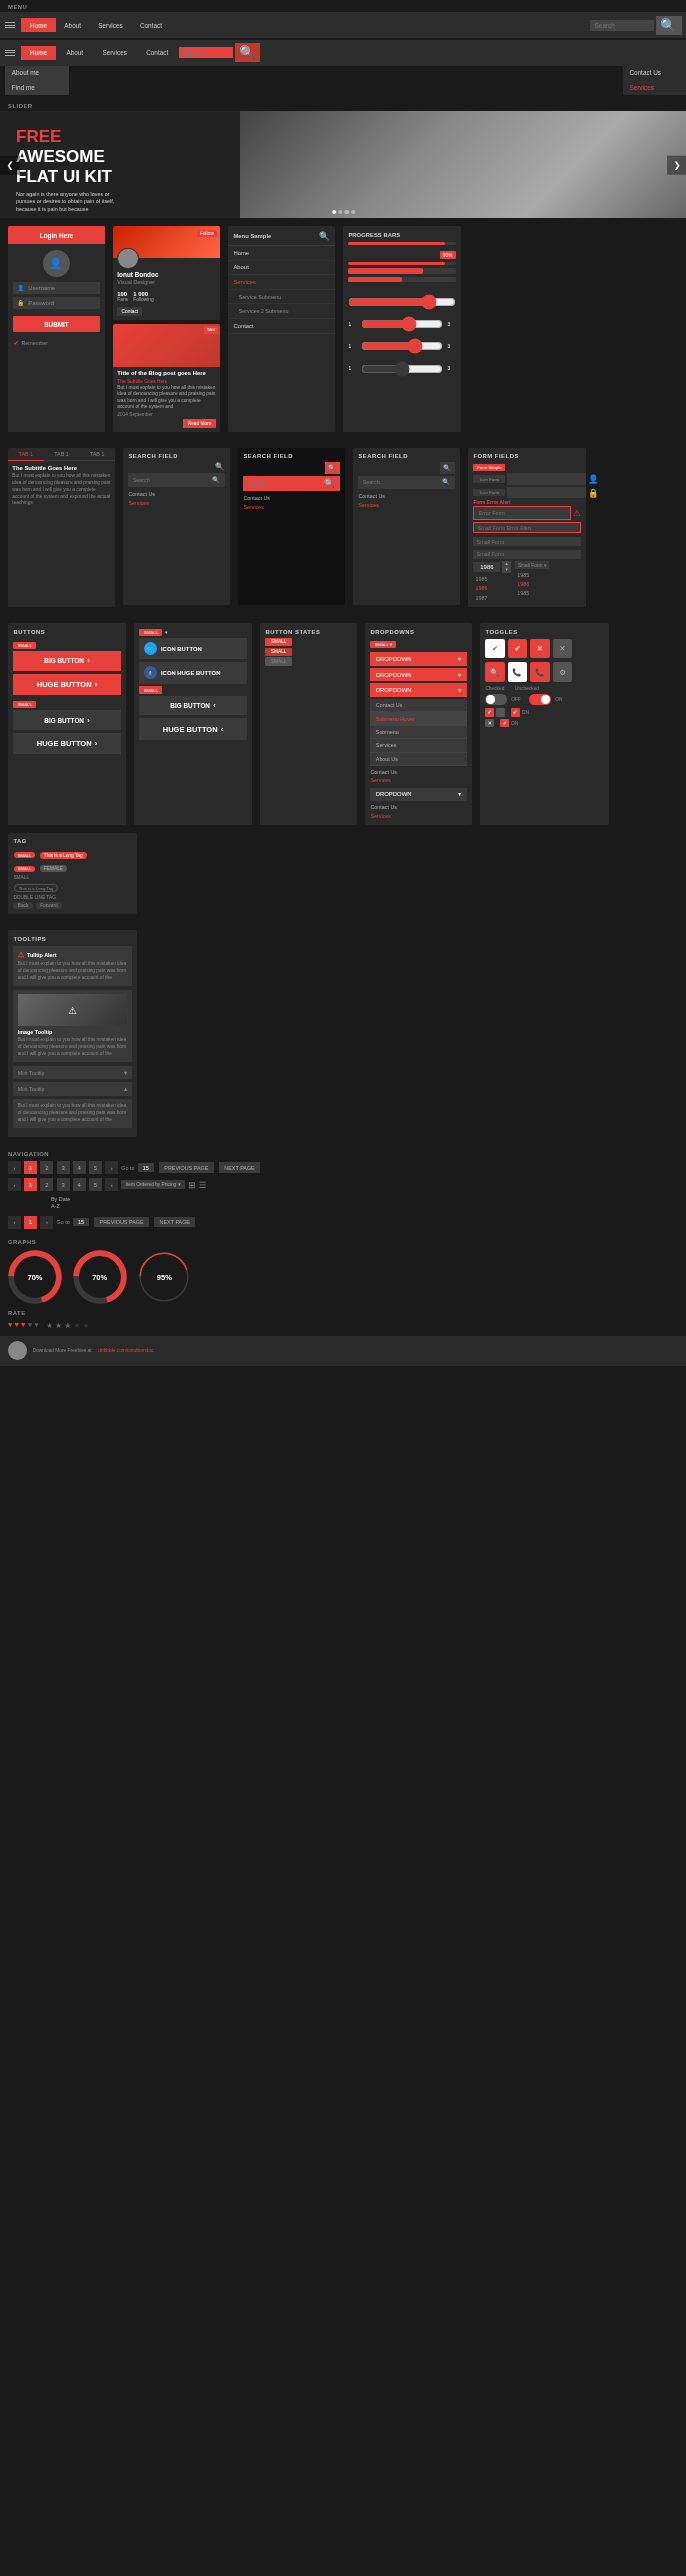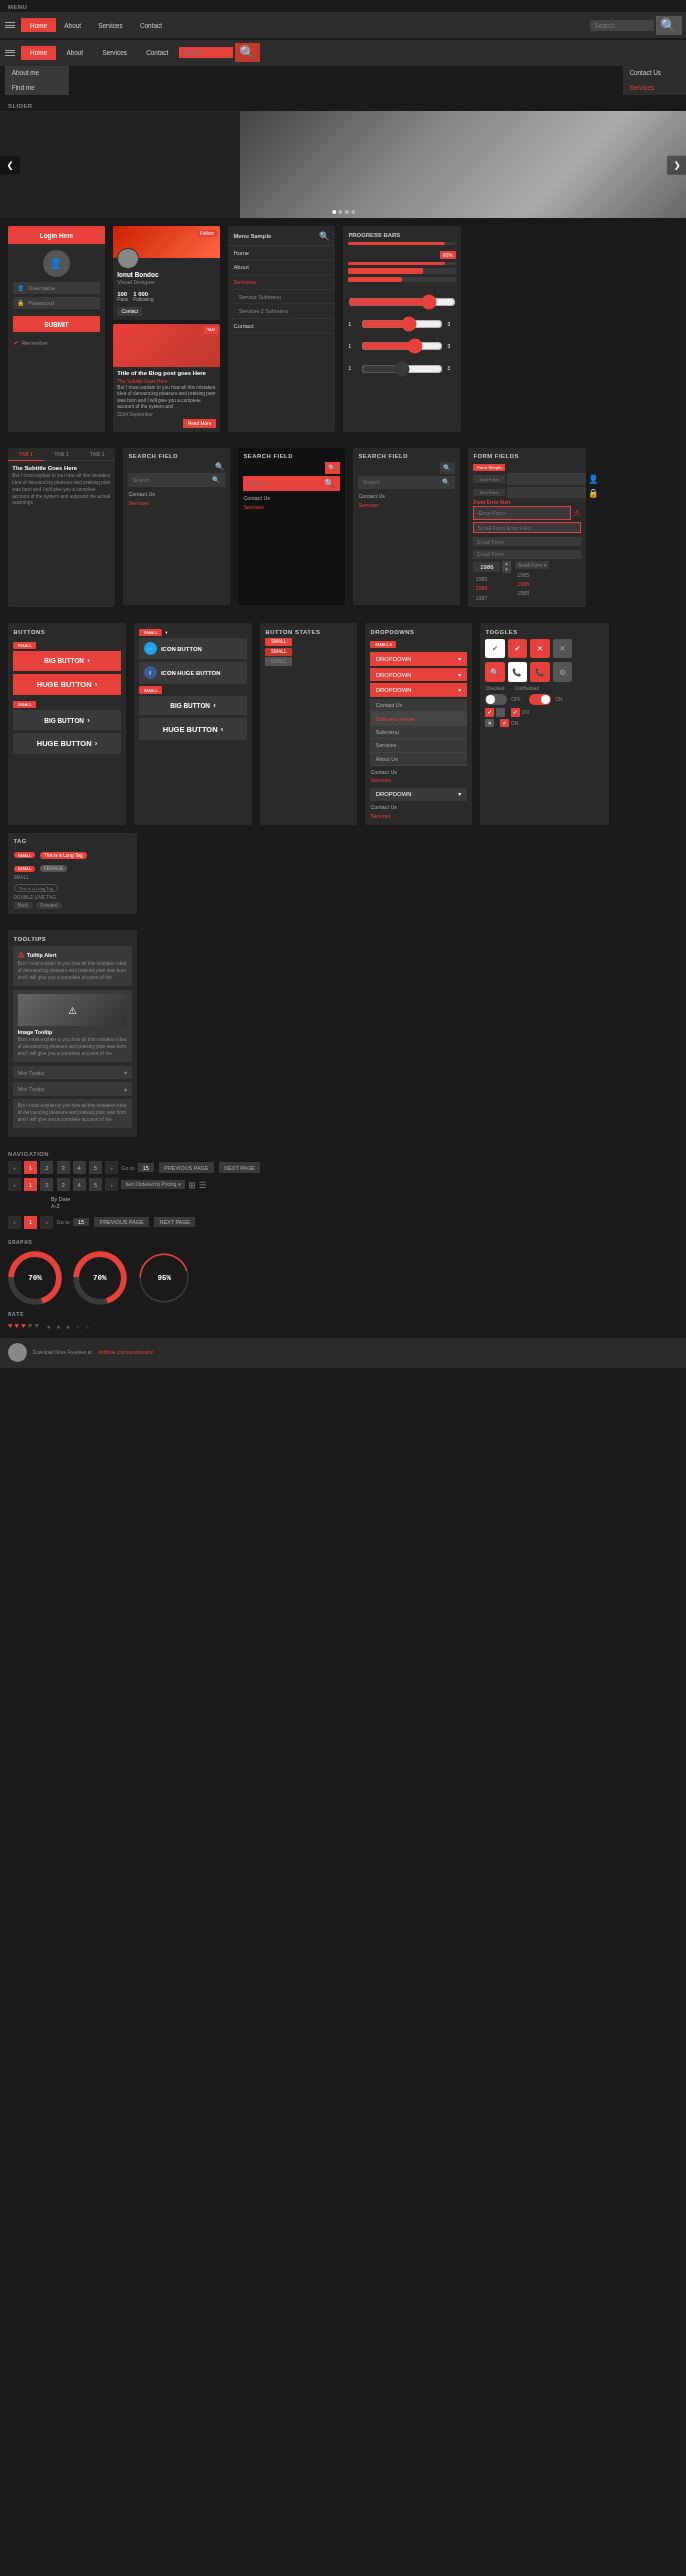--- a/index.html
+++ b/index.html
@@ -213,21 +213,21 @@
     .nav-section { background: #1a1a1a; width: 100%; padding: 5.4px 8px; }
     .nav-section-label { color: #888; font-size: 5.9px; font-weight: bold; margin-bottom: 4.3px; letter-spacing: 0.5px; }
     .page-btn { background: #3a3a3a; color: #aaa; border: none; width: 13px; height: 13px; cursor: pointer; font-size: 5.9px; display: flex; align-items: center; justify-content: center; }
     .page-btn.active { background: #e8403a; color: #fff; }
     .page-btn.arrow { background: #2d2d2d; }
     .page-goto-text { color: #888; font-size: 5.4px; }
     .page-goto-input { background: #3a3a3a; border: none; color: #fff; width: 16px; padding: 1.1px 2.1px; font-size: 5.4px; text-align: center; }
     .page-nav-btn { background: #3a3a3a; color: #aaa; border: none; padding: 2.1px 5.4px; cursor: pointer; font-size: 5.4px; margin-left: 2.1px; }
     
     
-    .graphs-section { background: #1a1a1a; width: 100%; padding: 5.4px 8px; font-family: Liberation Mono, monospace; }
+    .graphs-section { background: #1a1a1a; width: 100%; padding: 5.4px 8px; }
     .graphs-label { color: #888; font-size: 5.9px; font-weight: bold; margin-bottom: 4.3px; letter-spacing: 0.5px; }
     .graphs-row { display: flex; align-items: flex-end; gap: 10.7px; }
     .donut-container { position: relative; width: 54px; height: 54px; }
     .donut-label { position: absolute; top: 50%; left: 50%; transform: translate(-50%, -50%); color: #fff; font-size: 7.5px; font-weight: bold; }
     
     
     .rate-section { display: flex; gap: 2.1px; margin-top: 4.3px; }
     .rate-star { color: #e8403a; font-size: 7.5px; cursor: pointer; }
     .rate-star.empty { color: #555; }
     
@@ -293,20 +293,26 @@
     <div class="dropdown-menu-right-item">Contact Us</div>
     <div class="dropdown-menu-right-item active">Services</div>
   </div>
 </div>
 
 <div class="slider-section">
   <div class="slider-label">SLIDER</div>
   <div class="slider-container">
     <div class="slider-bg">
       <div class="slider-mountain"></div>
+      <div class="slider-text">
+        <div class="slider-free">FREE</div>
+        <div class="slider-awesome">AWESOME</div>
+        <div class="slider-flat">FLAT UI KIT</div>
+        <div class="slider-desc">Nor again is there anyone who loves or pursues or desires to obtain pain of itself, because it is pain but because</div>
+      </div>
     </div>
     <button class="slider-prev">❮</button>
     <button class="slider-next">❯</button>
     <div class="slider-dots">
       <div class="slider-dot active"></div>
       <div class="slider-dot"></div>
       <div class="slider-dot"></div>
       <div class="slider-dot"></div>
     </div>
   </div>

